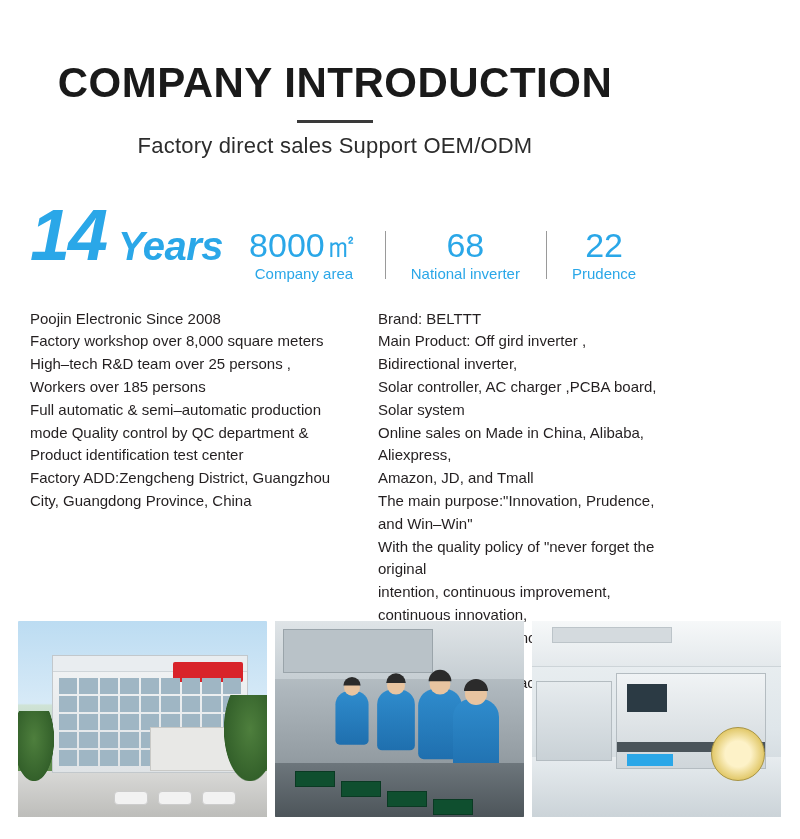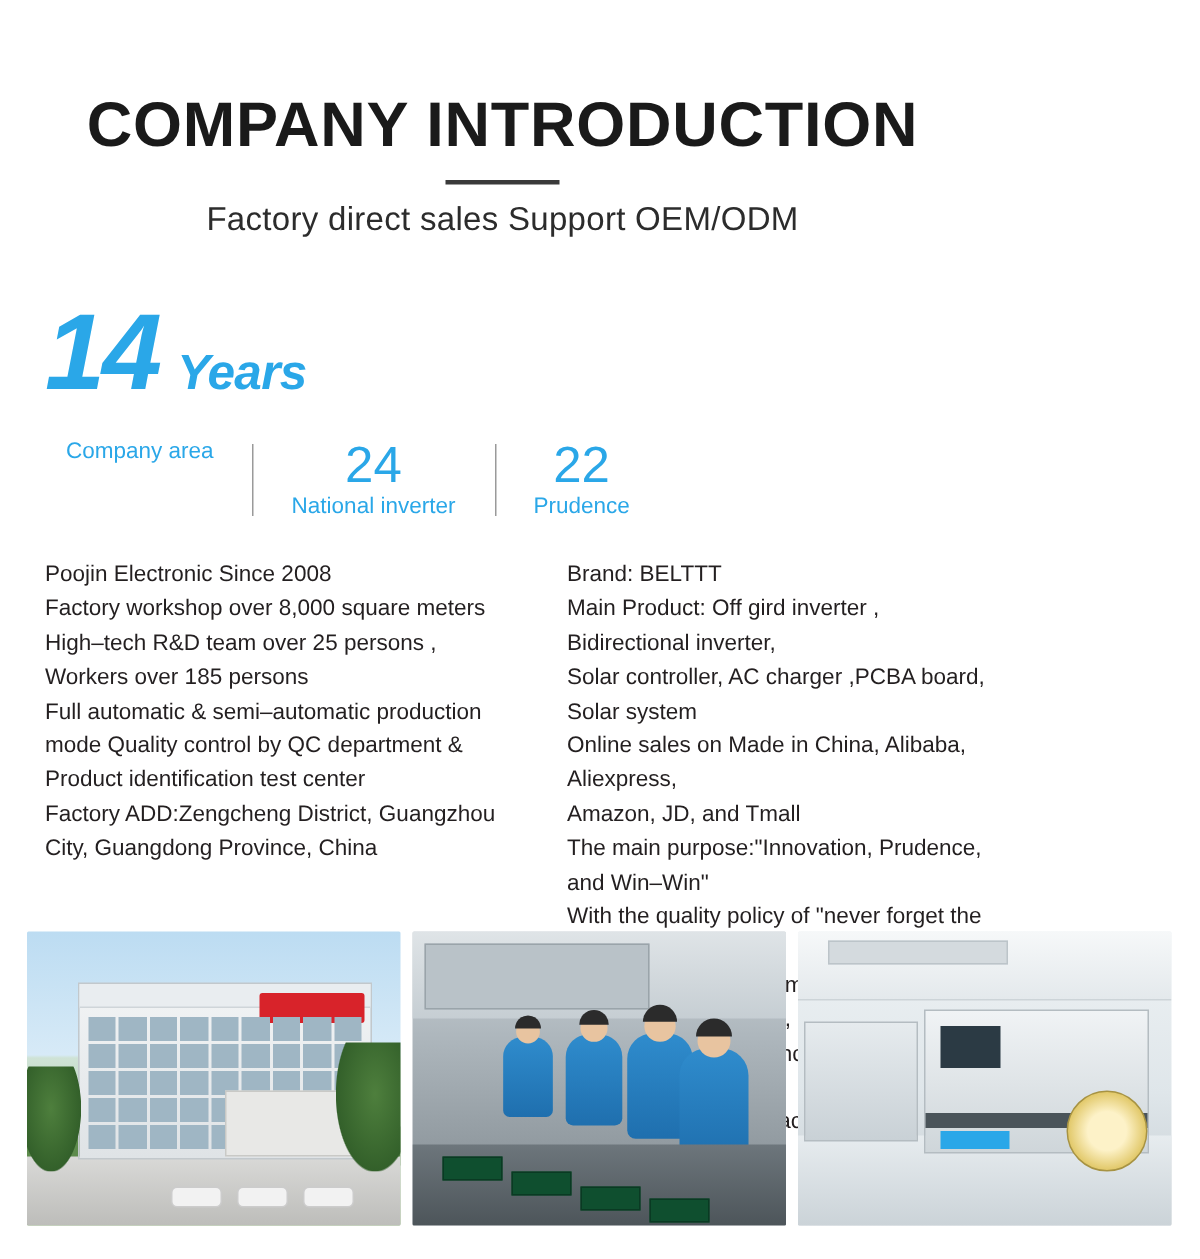--- a/index.html
+++ b/index.html
@@ -36,34 +36,33 @@
     color: #2c2c2c;
     margin: 0;
     letter-spacing: 0.2px;
   }
 
   
   .stats-band {
     display: flex;
     align-items: flex-start;
     padding: 44px 18px 0 18px;
-    flex-direction: column;
   }
   .years-block { width: 360px; padding-left: 12px; }
   .years-line { display: flex; align-items: baseline; }
   .years-num {
     font-size: 72px;
     font-weight: bold;
     font-style: italic;
     color: #2aa7e8;
     line-height: 0.9;
     letter-spacing: -2px;
   }
   .years-word {
-    font-size: 33px;
+    font-size: 40px;
     font-weight: bold;
     font-style: italic;
     color: #2aa7e8;
     margin-left: 12px;
     letter-spacing: -0.5px;
   }
   .years-sub {
     margin-top: 10px;
     font-size: 20px;
     font-weight: bold;
@@ -281,24 +280,25 @@
 
     <div class="years-block">
       <div class="years-line">
         <span class="years-num">14</span>
         <span class="years-word">Years</span>
       </div>
     </div>
 
     <div class="metrics">
       <div class="metric">
+        <div class="metric-value">8000㎡</div>
         <div class="metric-label">Company area</div>
       </div>
       <div class="metric">
-        <div class="metric-value">24</div>
+        <div class="metric-value">68</div>
         <div class="metric-label">National inverter</div>
       </div>
       <div class="metric">
         <div class="metric-value">22</div>
         <div class="metric-label">Prudence</div>
       </div>
     </div>
 
   </div>
 

